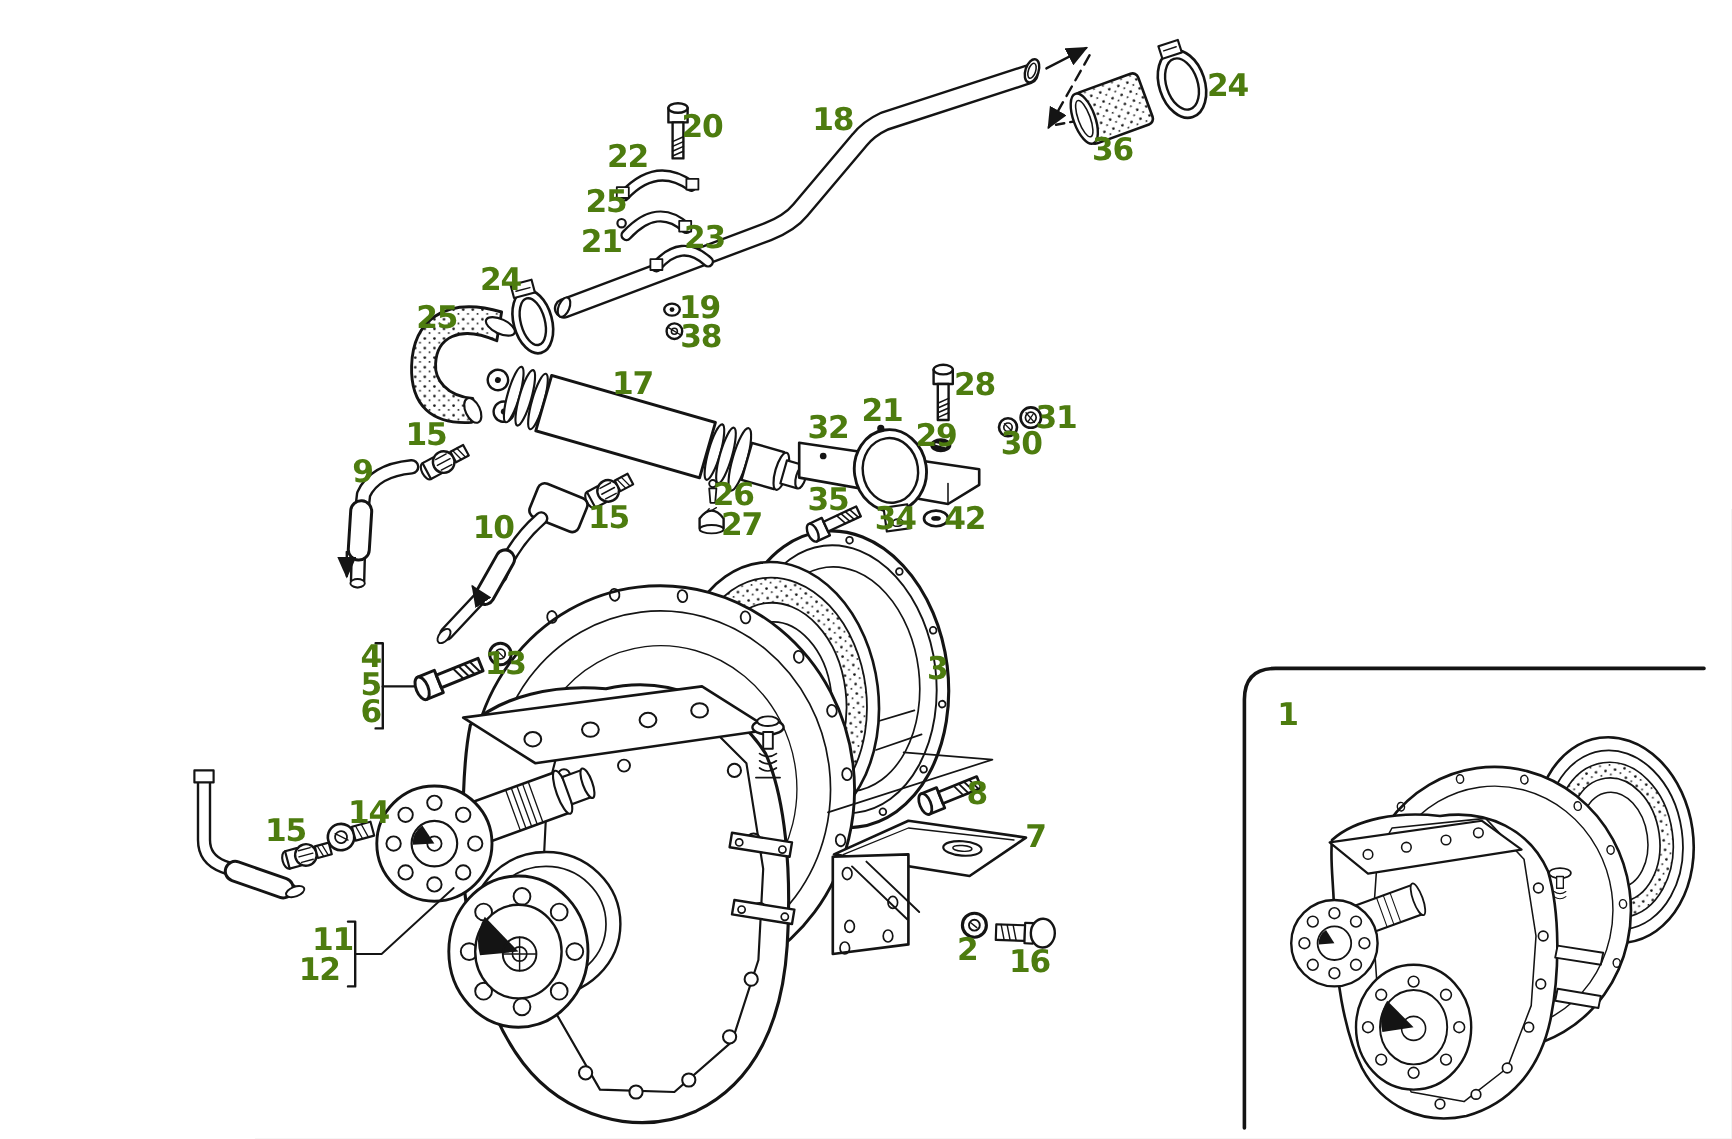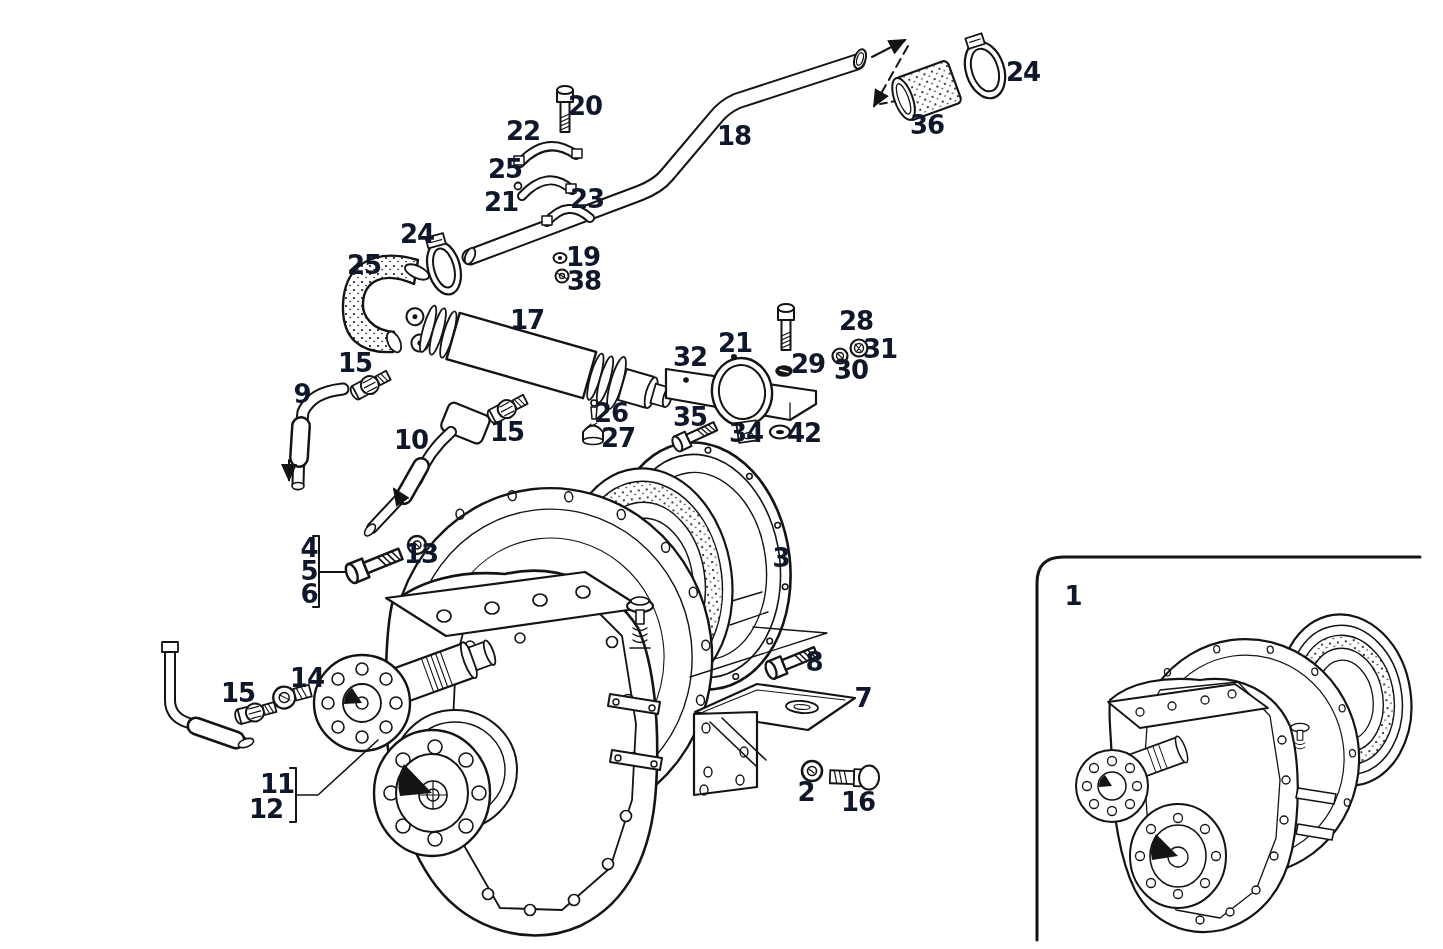--- a/index.html
+++ b/index.html
@@ -1,20 +1,20 @@
 <!DOCTYPE html>
 <html><head>
 <meta charset="utf-8">
 <style>
   html,body{margin:0;padding:0;background:#e8e8e8;}
   #stage{position:relative;width:1443px;height:949px;background:#ffffff;overflow:hidden;
          font-family:"DejaVu Sans",sans-serif;}
   #art{position:absolute;left:0;top:0;}
   .callout{position:absolute;transform:translate(-50%,-50%);
-           font:700 26px "DejaVu Sans",sans-serif;color:#0f172a;letter-spacing:-1px;
+           font:700 26px "DejaVu Sans",sans-serif;color:#4d7c0f;letter-spacing:-1px;
            white-space:nowrap;user-select:none;}
 </style>
 </head>
 <body>
 
 <div id="stage">
 <svg id="art" width="1443" height="949" viewBox="0 0 1443 949" fill="none" stroke-linejoin="round" stroke-linecap="round">
   <defs>
     <pattern id="sp" patternUnits="userSpaceOnUse" width="8" height="8">
       <rect width="8" height="8" fill="#ffffff"></rect>
@@ -463,39 +463,39 @@
     </g>
   </g>
 </svg>
 
 <div style="position:absolute;left:0;top:0;width:100%;height:100%;">
       <div class="callout" style="left: 585px; top: 106px;">20</div>
       <div class="callout" style="left: 523px; top: 131px;">22</div>
       <div class="callout" style="left: 505px; top: 169px;">25</div>
       <div class="callout" style="left: 501px; top: 202px;">21</div>
       <div class="callout" style="left: 587px; top: 199px;">23</div>
-      <div class="callout" style="left: 734px; top: 100px; margin-top: 36px;">18</div>
+      <div class="callout" style="left: 694px; top: 100px;">18</div>
       <div class="callout" style="left: 927px; top: 125px;">36</div>
       <div class="callout" style="left: 1023px; top: 72px;">24</div>
       <div class="callout" style="left: 583px; top: 257px;">19</div>
       <div class="callout" style="left: 584px; top: 281px;">38</div>
       <div class="callout" style="left: 417px; top: 234px;">24</div>
       <div class="callout" style="left: 364px; top: 265px;">25</div>
       <div class="callout" style="left: 527px; top: 320px;">17</div>
       <div class="callout" style="left: 355px; top: 363px;">15</div>
       <div class="callout" style="left: 302px; top: 394px;">9</div>
       <div class="callout" style="left: 411px; top: 440px;">10</div>
       <div class="callout" style="left: 507px; top: 432px;">15</div>
       <div class="callout" style="left: 421px; top: 554px;">13</div>
       <div class="callout" style="left: 611px; top: 413px;">26</div>
       <div class="callout" style="left: 618px; top: 438px;">27</div>
-      <div class="callout" style="left: 812px; top: 321px; margin-left: 44px;">28</div>
+      <div class="callout" style="left: 812px; top: 321px;">28</div>
       <div class="callout" style="left: 735px; top: 343px;">21</div>
       <div class="callout" style="left: 690px; top: 357px;">32</div>
-      <div class="callout" style="left: 808px; top: 364px; text-align: center;">29</div>
+      <div class="callout" style="left: 780px; top: 364px; text-align: center;">29</div>
       <div class="callout" style="left: 880px; top: 349px;">31</div>
       <div class="callout" style="left: 851px; top: 370px;">30</div>
       <div class="callout" style="left: 690px; top: 417px;">35</div>
       <div class="callout" style="left: 746px; top: 433px;">34</div>
       <div class="callout" style="left: 804px; top: 433px;">42</div>
       <div class="callout" style="left: 781px; top: 558px;">3</div>
       <div class="callout" style="left: 814px; top: 662px;">8</div>
       <div class="callout" style="left: 863px; top: 698px;">7</div>
       <div class="callout" style="left: 806px; top: 792px;">2</div>
       <div class="callout" style="left: 858px; top: 802px;">16</div>

